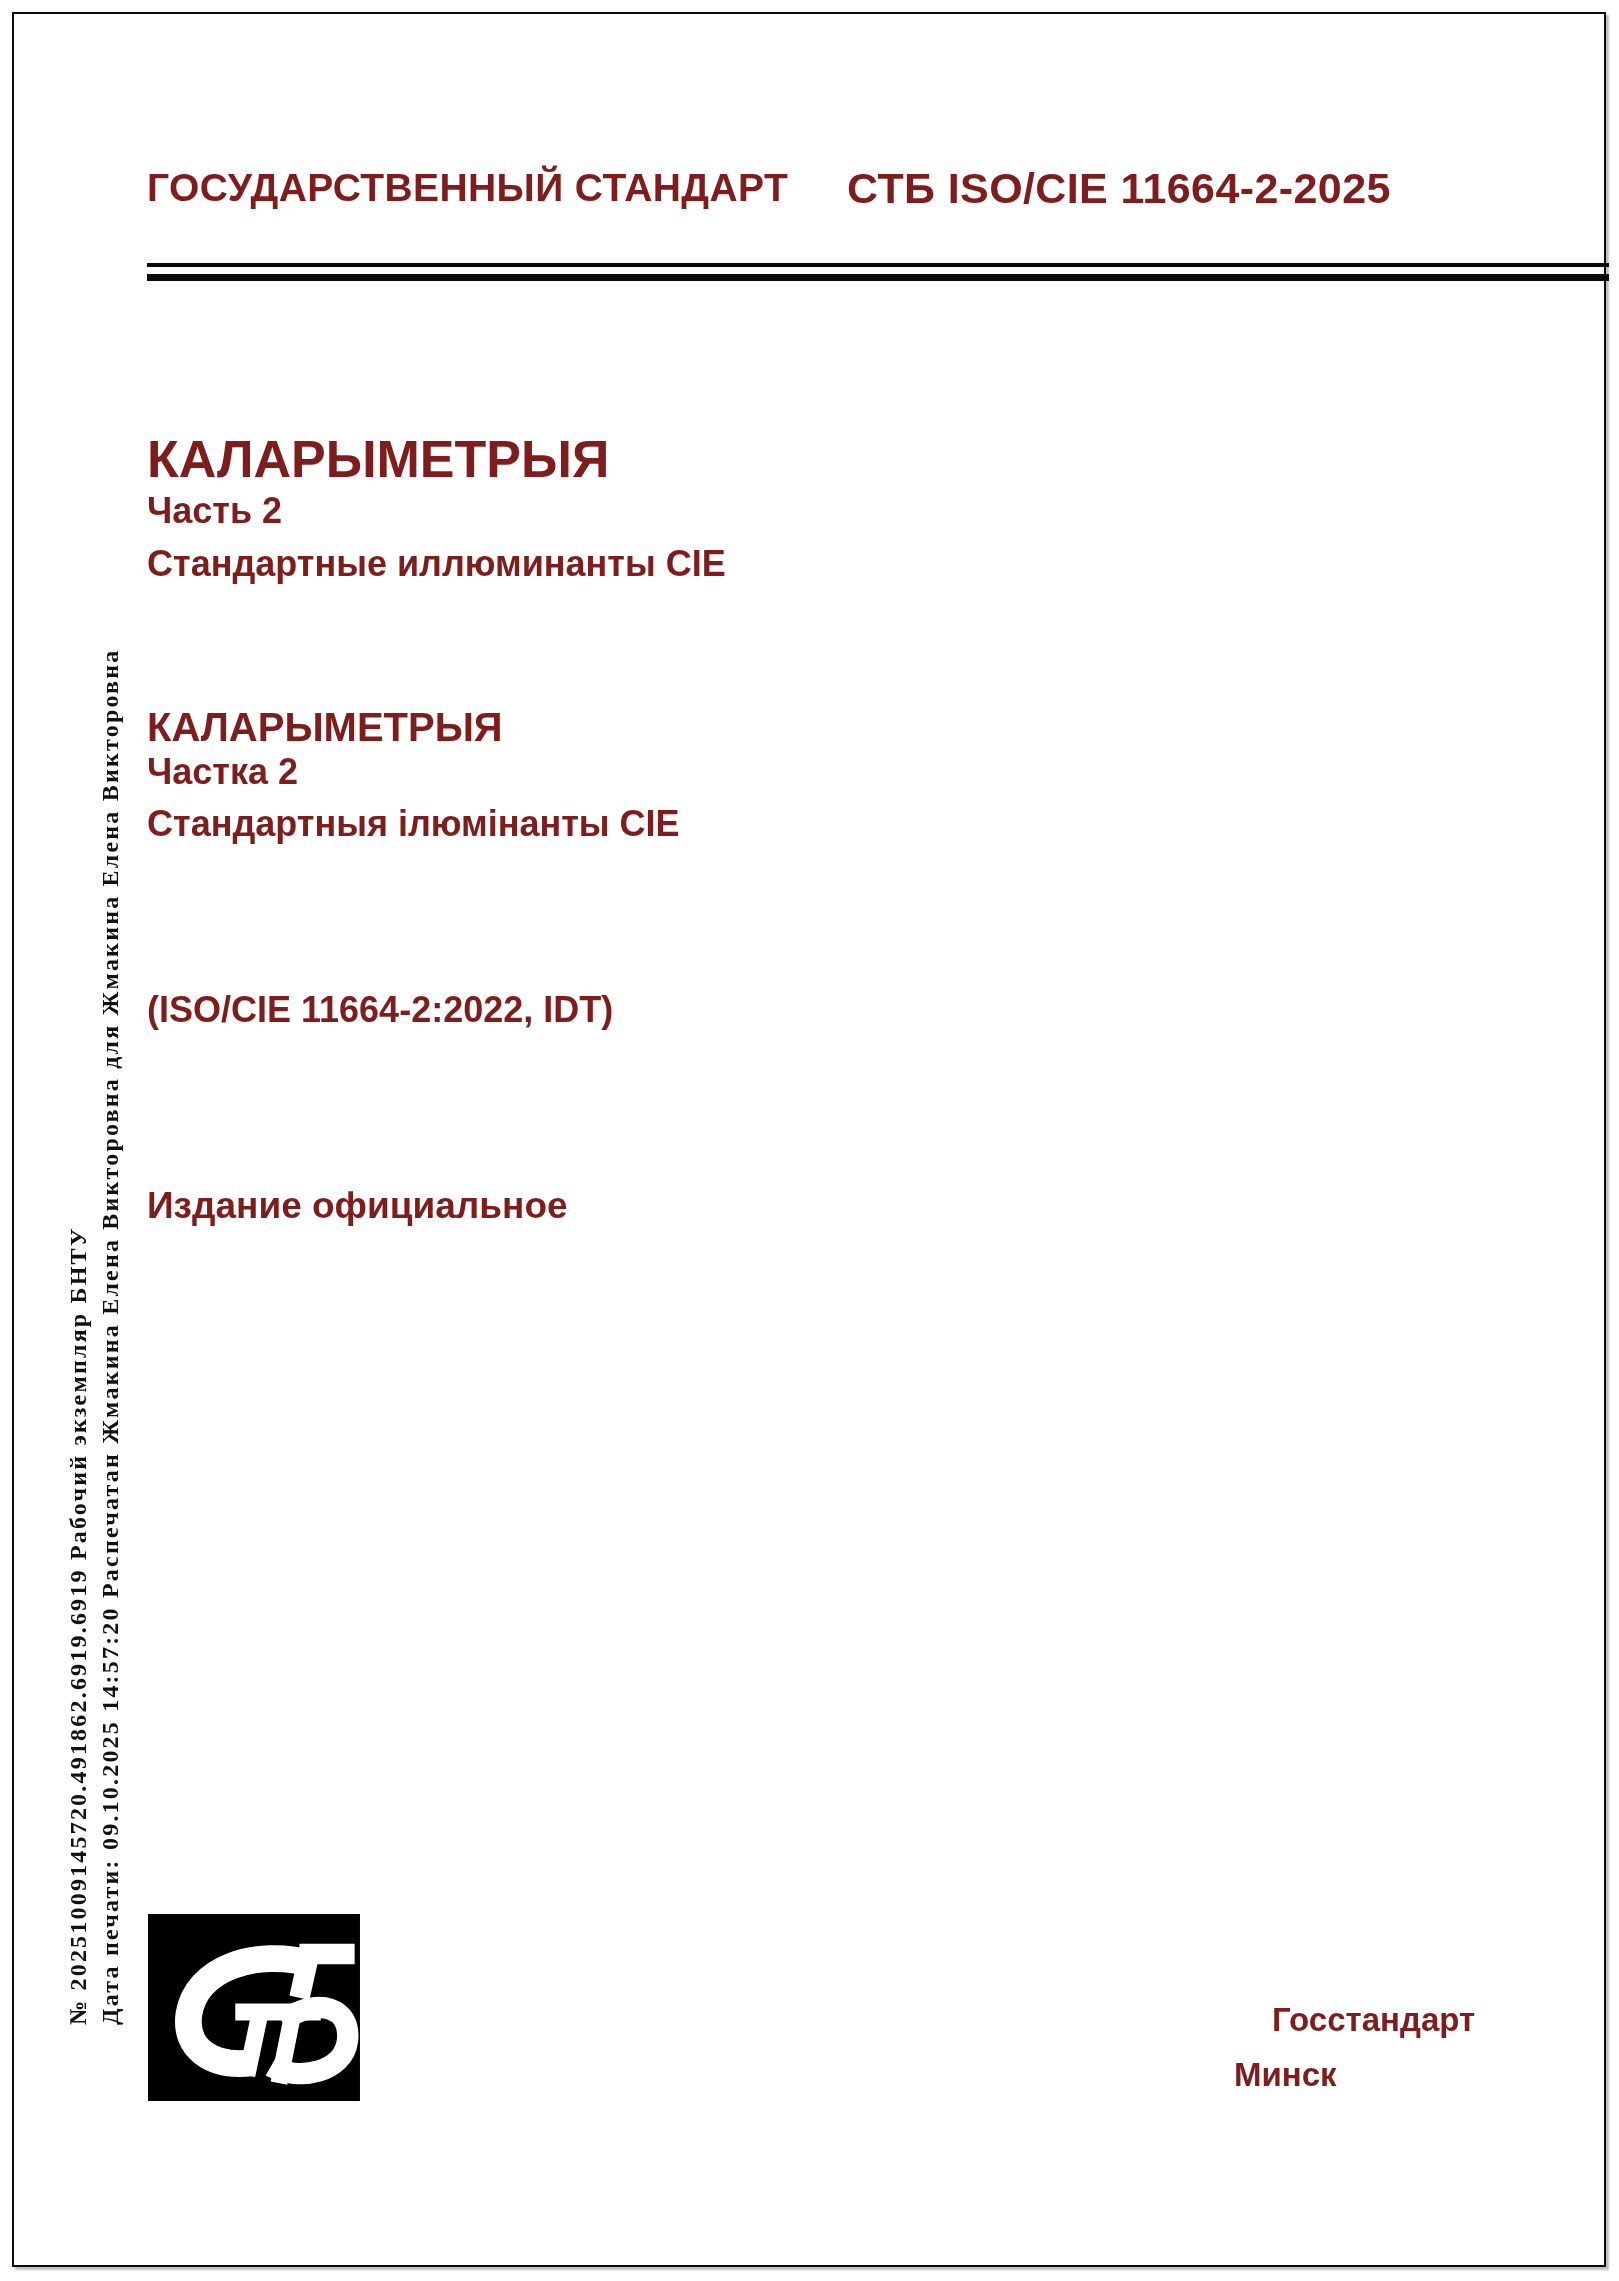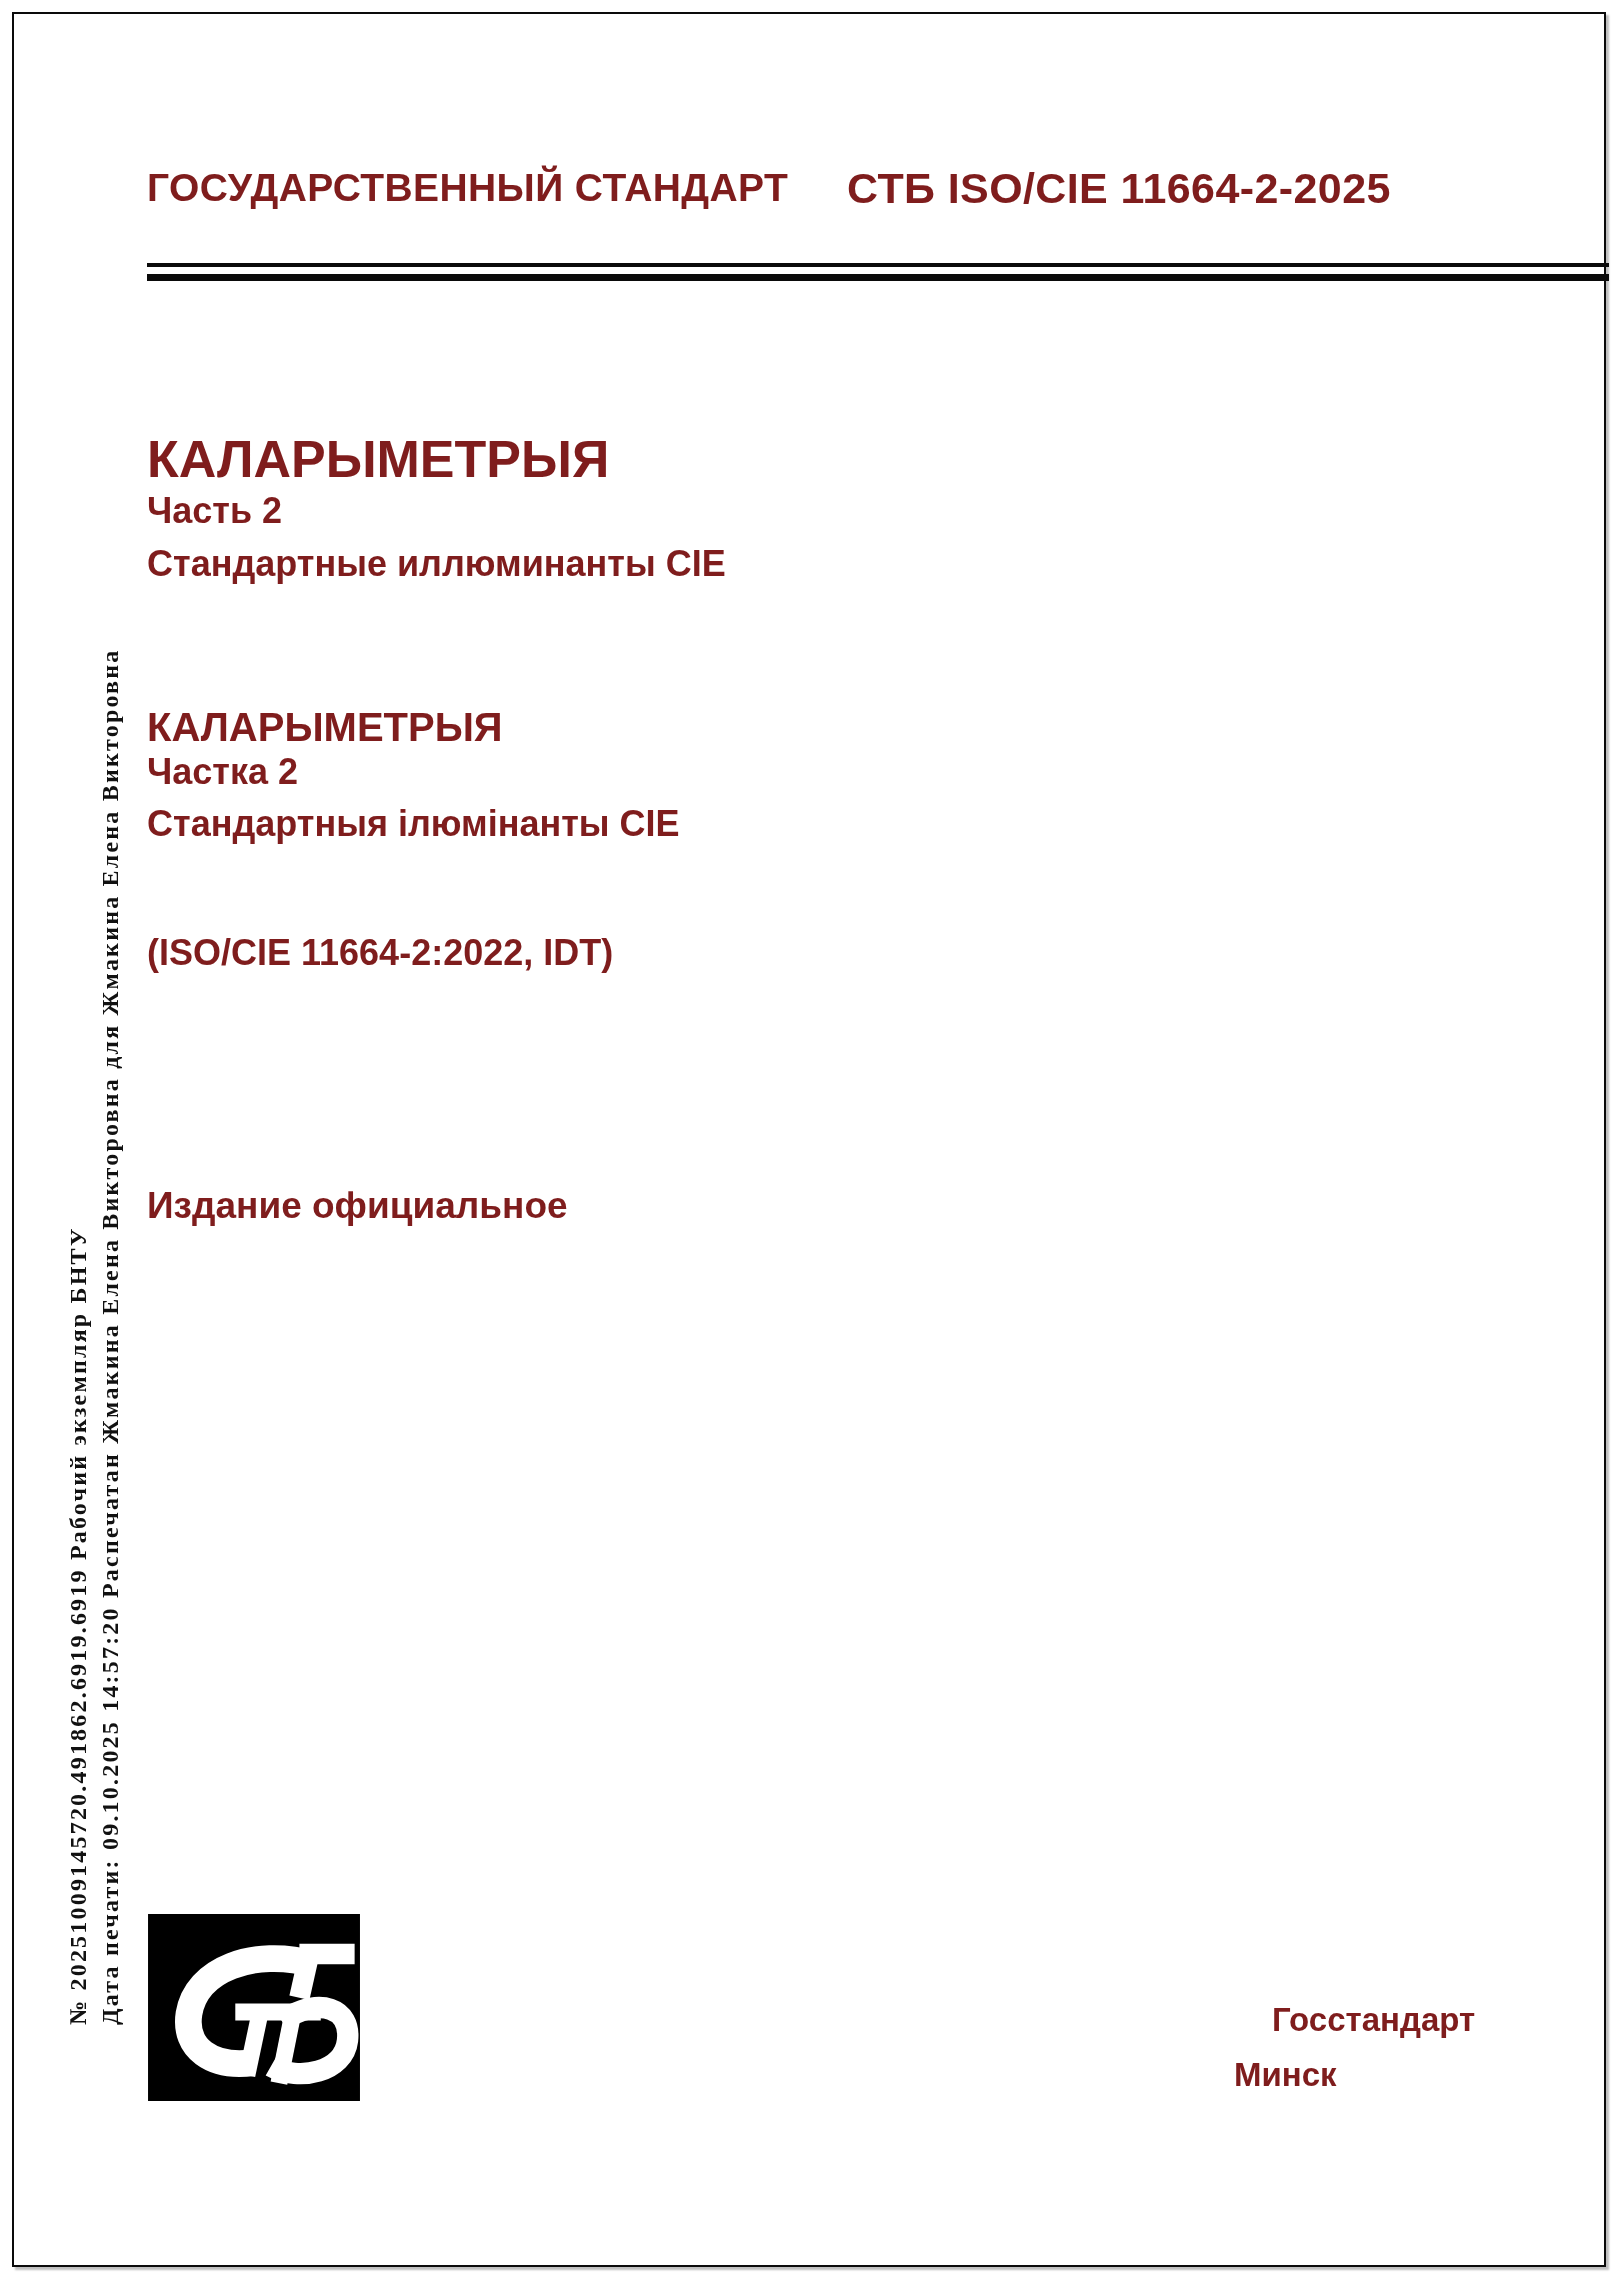--- a/index.html
+++ b/index.html
@@ -56,21 +56,21 @@
   .rule-thick { top: 274px; height: 7.1px; }
 
   .ru-title  { left: 147px; top: 432px;  font-size: 52px; }
   .ru-part   { left: 147px; top: 492px;  font-size: 36px; }
   .ru-sub    { left: 147px; top: 545px;  font-size: 36px; }
 
   .by-title  { left: 147px; top: 706px;  font-size: 40px; }
   .by-part   { left: 147px; top: 753px;  font-size: 36px; }
   .by-sub    { left: 147px; top: 805px;  font-size: 36px; }
 
-  .reference { left: 147px; top: 934px; font-size: 36px; }
+  .reference { left: 147px; top: 991px; font-size: 36px; }
   .edition   { left: 147px; top: 1186px; font-size: 37px; }
 
   .watermark {
     position: absolute;
     left: 62px;
     top: 2025px;
     transform: rotate(-90deg);
     transform-origin: 0 0;
     font-family: "Liberation Serif", serif;
     font-weight: bold;

